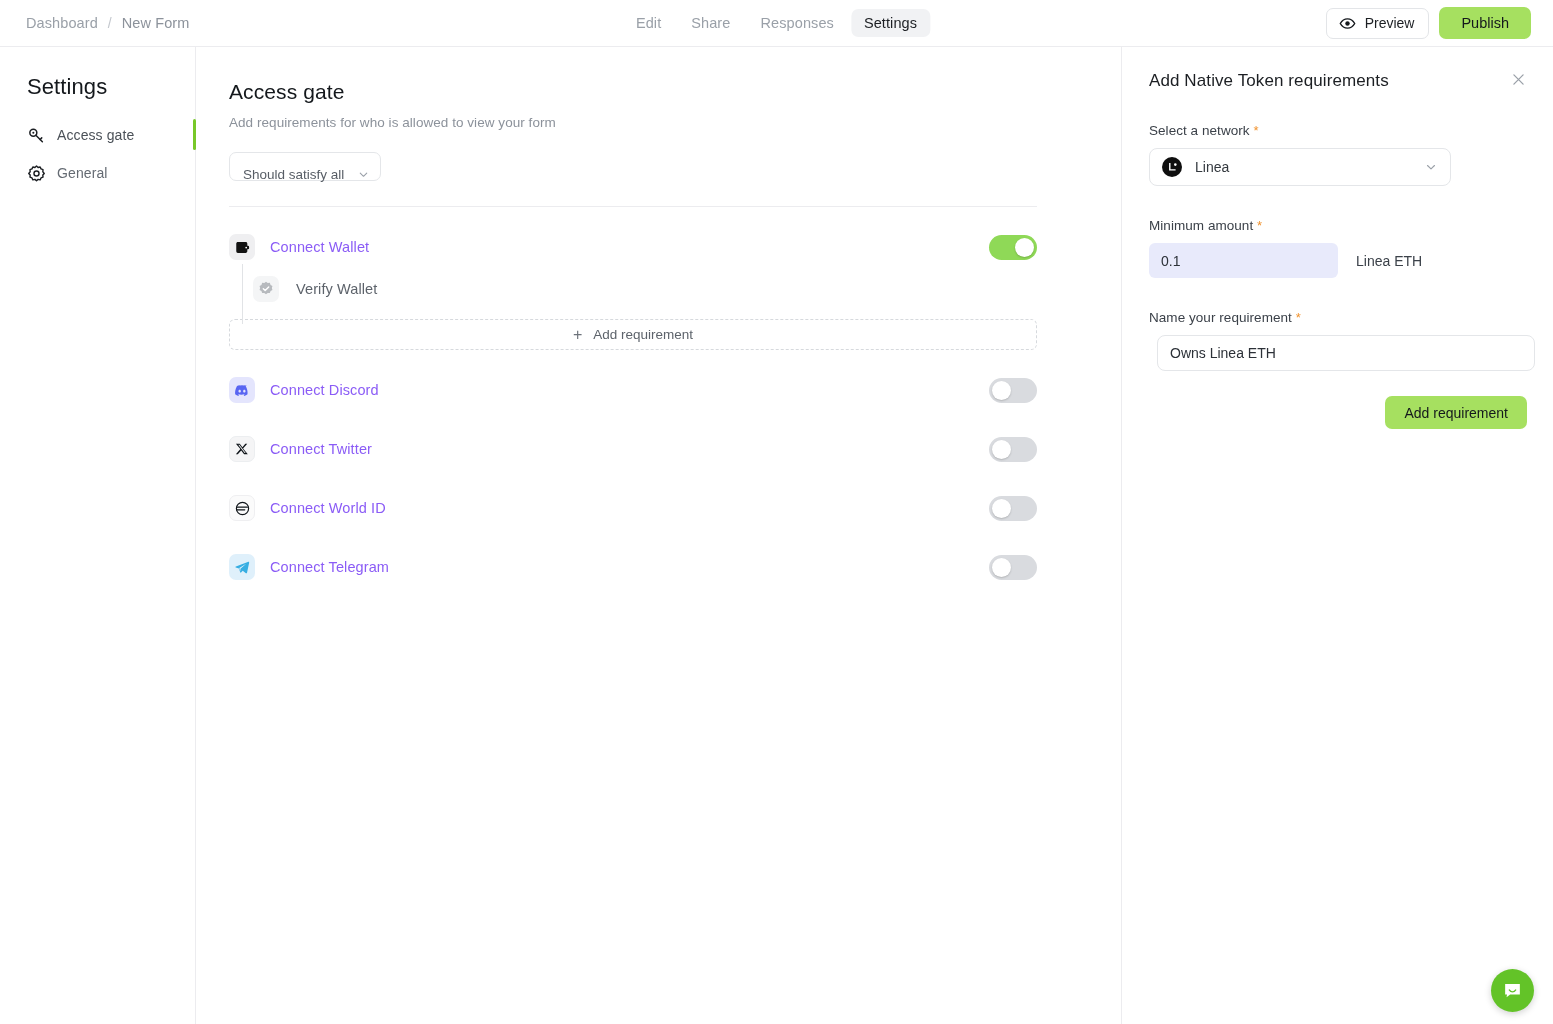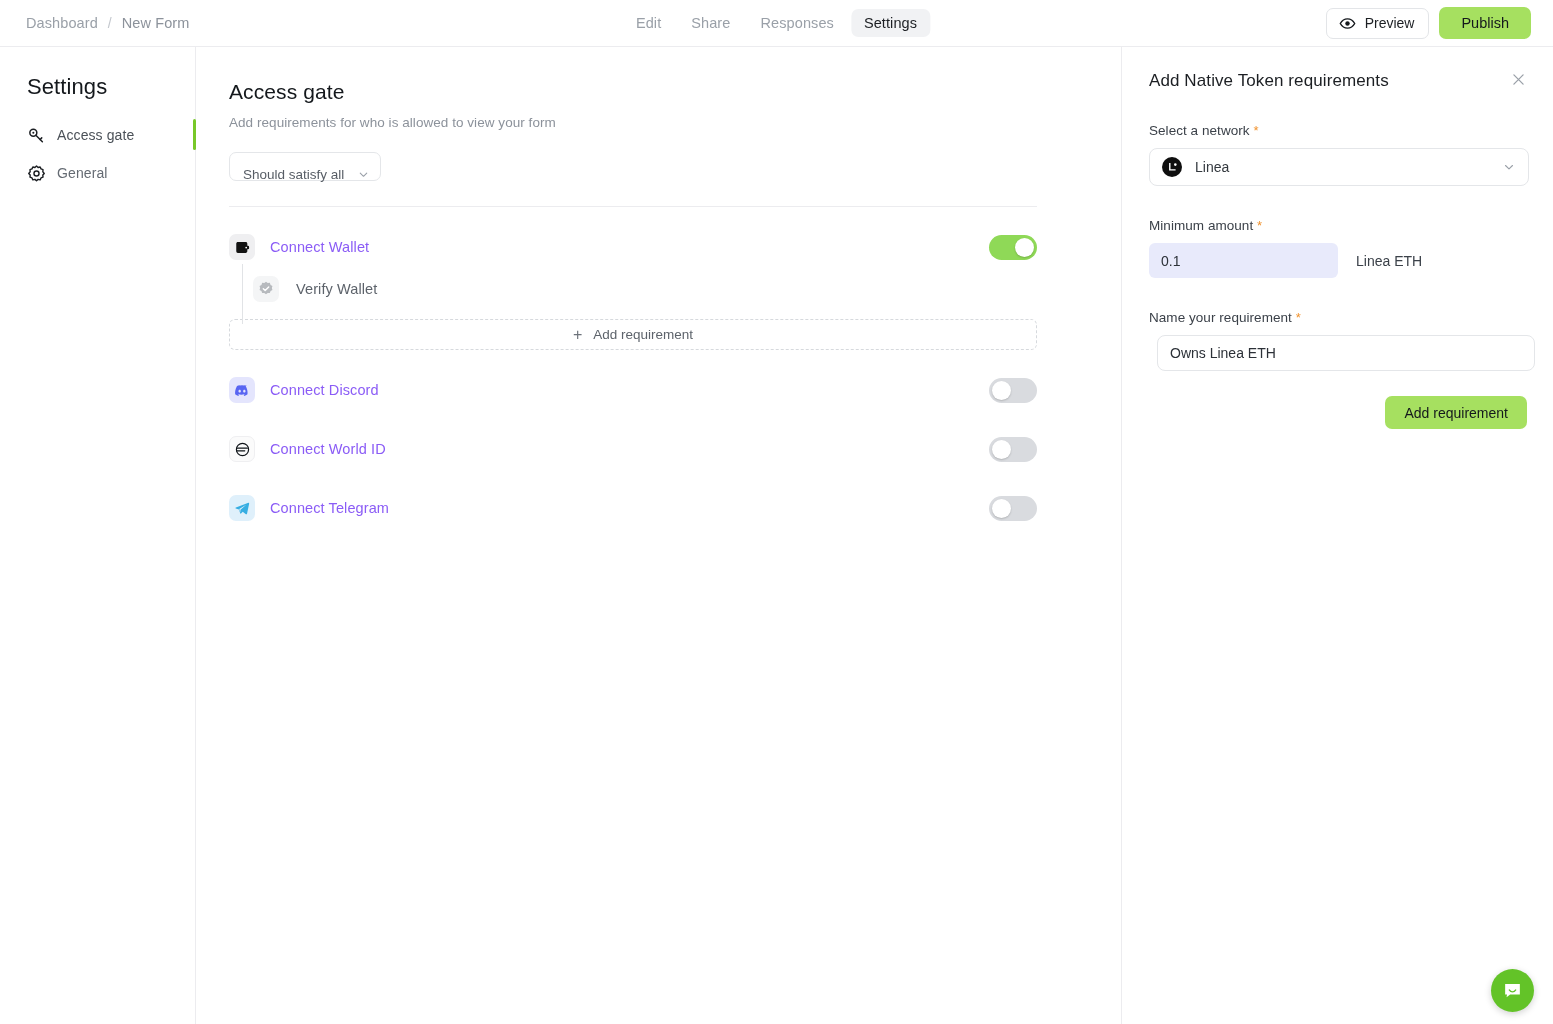--- a/index.html
+++ b/index.html
@@ -133,21 +133,21 @@
   .rp-head { display: flex; align-items: flex-start; }
   .rp-title { font-size: 17px; color: #1c1f23; letter-spacing: .1px; }
   .rp-close { margin-left: auto; cursor: pointer; line-height: 0; }
 
   .field-label {
     margin-top: 32px; font-size: 13.5px; color: #3b4149; letter-spacing: .05px;
   }
   .req-star { color: #f0922e; font-size: 13px; }
 
   .select-box {
-    margin-top: 10px; width: 380px; height: 38px;
+    margin-top: 10px; width: 302px; height: 38px;
     border: 1px solid #e4e6e9; border-radius: 8px; background: #fff;
     display: flex; align-items: center; padding: 0 12px 0 12px; cursor: pointer;
   }
   .net-icon { width: 20px; height: 20px; border-radius: 50%; background: #0f0f0f;
     display: flex; align-items: center; justify-content: center; flex: none; }
   .net-name { margin-left: 13px; font-size: 14px; color: #34393f; }
   .select-chev { margin-left: auto; }
 
   .amount-row { margin-top: 10px; display: flex; align-items: center; }
   .amount-input {
@@ -297,20 +297,31 @@
             <svg width="16" height="16" viewBox="0 0 24 24" fill="#5865f2">
               <path d="M19.5 5.9A16 16 0 0 0 15.6 4.7l-.25.5a14.6 14.6 0 0 0-6.7 0L8.4 4.7a16 16 0 0 0-3.9 1.2C2 10.2 1.4 14.4 1.7 18.5a16.2 16.2 0 0 0 4.9 2.5l1-1.7a10.6 10.6 0 0 1-1.7-.8l.4-.33a11.4 11.4 0 0 0 9.4 0l.4.33c-.53.32-1.1.6-1.7.8l1 1.7a16.2 16.2 0 0 0 4.9-2.5c.4-4.8-.6-8.9-2.8-12.6ZM8.5 15.8c-1 0-1.8-.9-1.8-2s.8-2 1.8-2 1.8.9 1.8 2-.8 2-1.8 2Zm7 0c-1 0-1.8-.9-1.8-2s.8-2 1.8-2 1.8.9 1.8 2-.8 2-1.8 2Z"></path>
             </svg>
           </span>
           <span class="req-label">Connect Discord</span>
           <span class="toggle off">
             <span class="knob"></span>
           </span>
         </div>
 
+        <div class="req-row">
+          <span class="req-icon-box" style="background:#f5f5f6;border:1px solid #eceef0">
+            <svg width="14" height="14" viewBox="0 0 24 24" fill="#0f1419">
+              <path d="M17.7 3h3.3l-7.2 8.2L22 21h-6.4l-5-6.5L4.8 21H1.5l7.7-8.8L1.6 3h6.6l4.5 6 5-6Zm-1.2 16h1.8L7.6 4.9H5.6L16.5 19Z"></path>
+            </svg>
+          </span>
+          <span class="req-label">Connect Twitter</span>
+          <span class="toggle off">
+            <span class="knob"></span>
+          </span>
+        </div>
 
         <div class="req-row">
           <span class="req-icon-box" style="background:#fbfbfb;border:1px solid #efeff1">
             <svg width="17" height="17" viewBox="0 0 24 24" fill="none">
               <circle cx="12" cy="12" r="8.6" stroke="#0f1419" stroke-width="1.7"></circle>
               <path d="M5 10.2h13.8M3.6 13.8h11.6" stroke="#0f1419" stroke-width="1.7" stroke-linecap="round"></path>
             </svg>
           </span>
           <span class="req-label">Connect World ID</span>
           <span class="toggle off">

